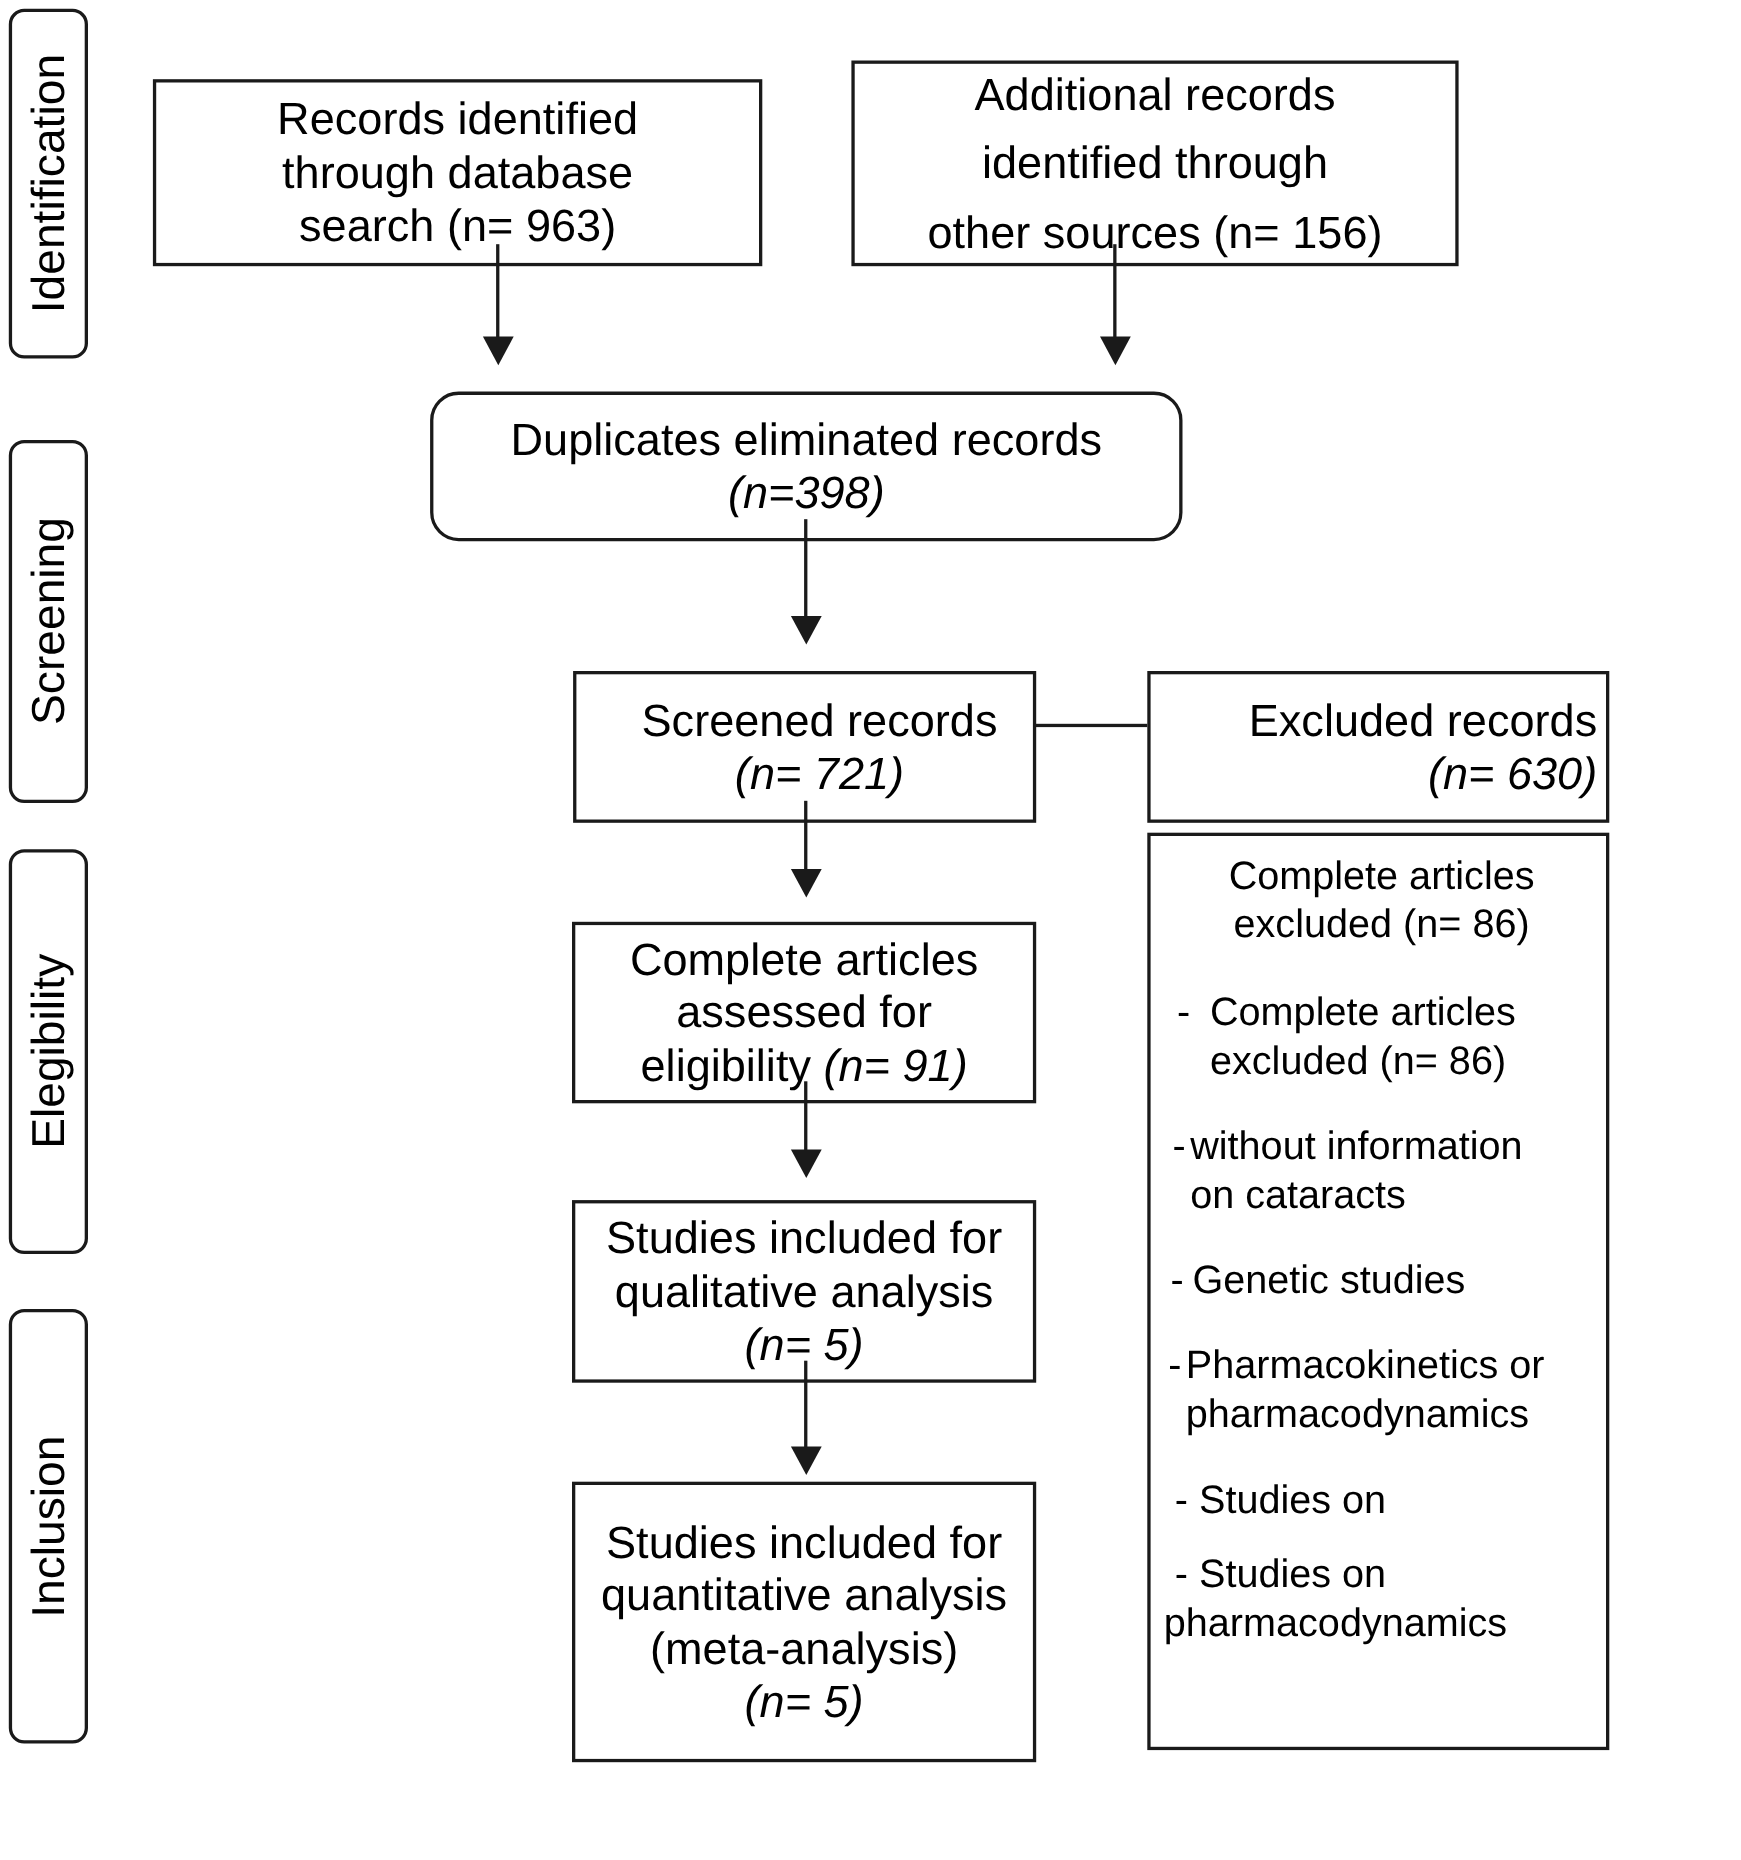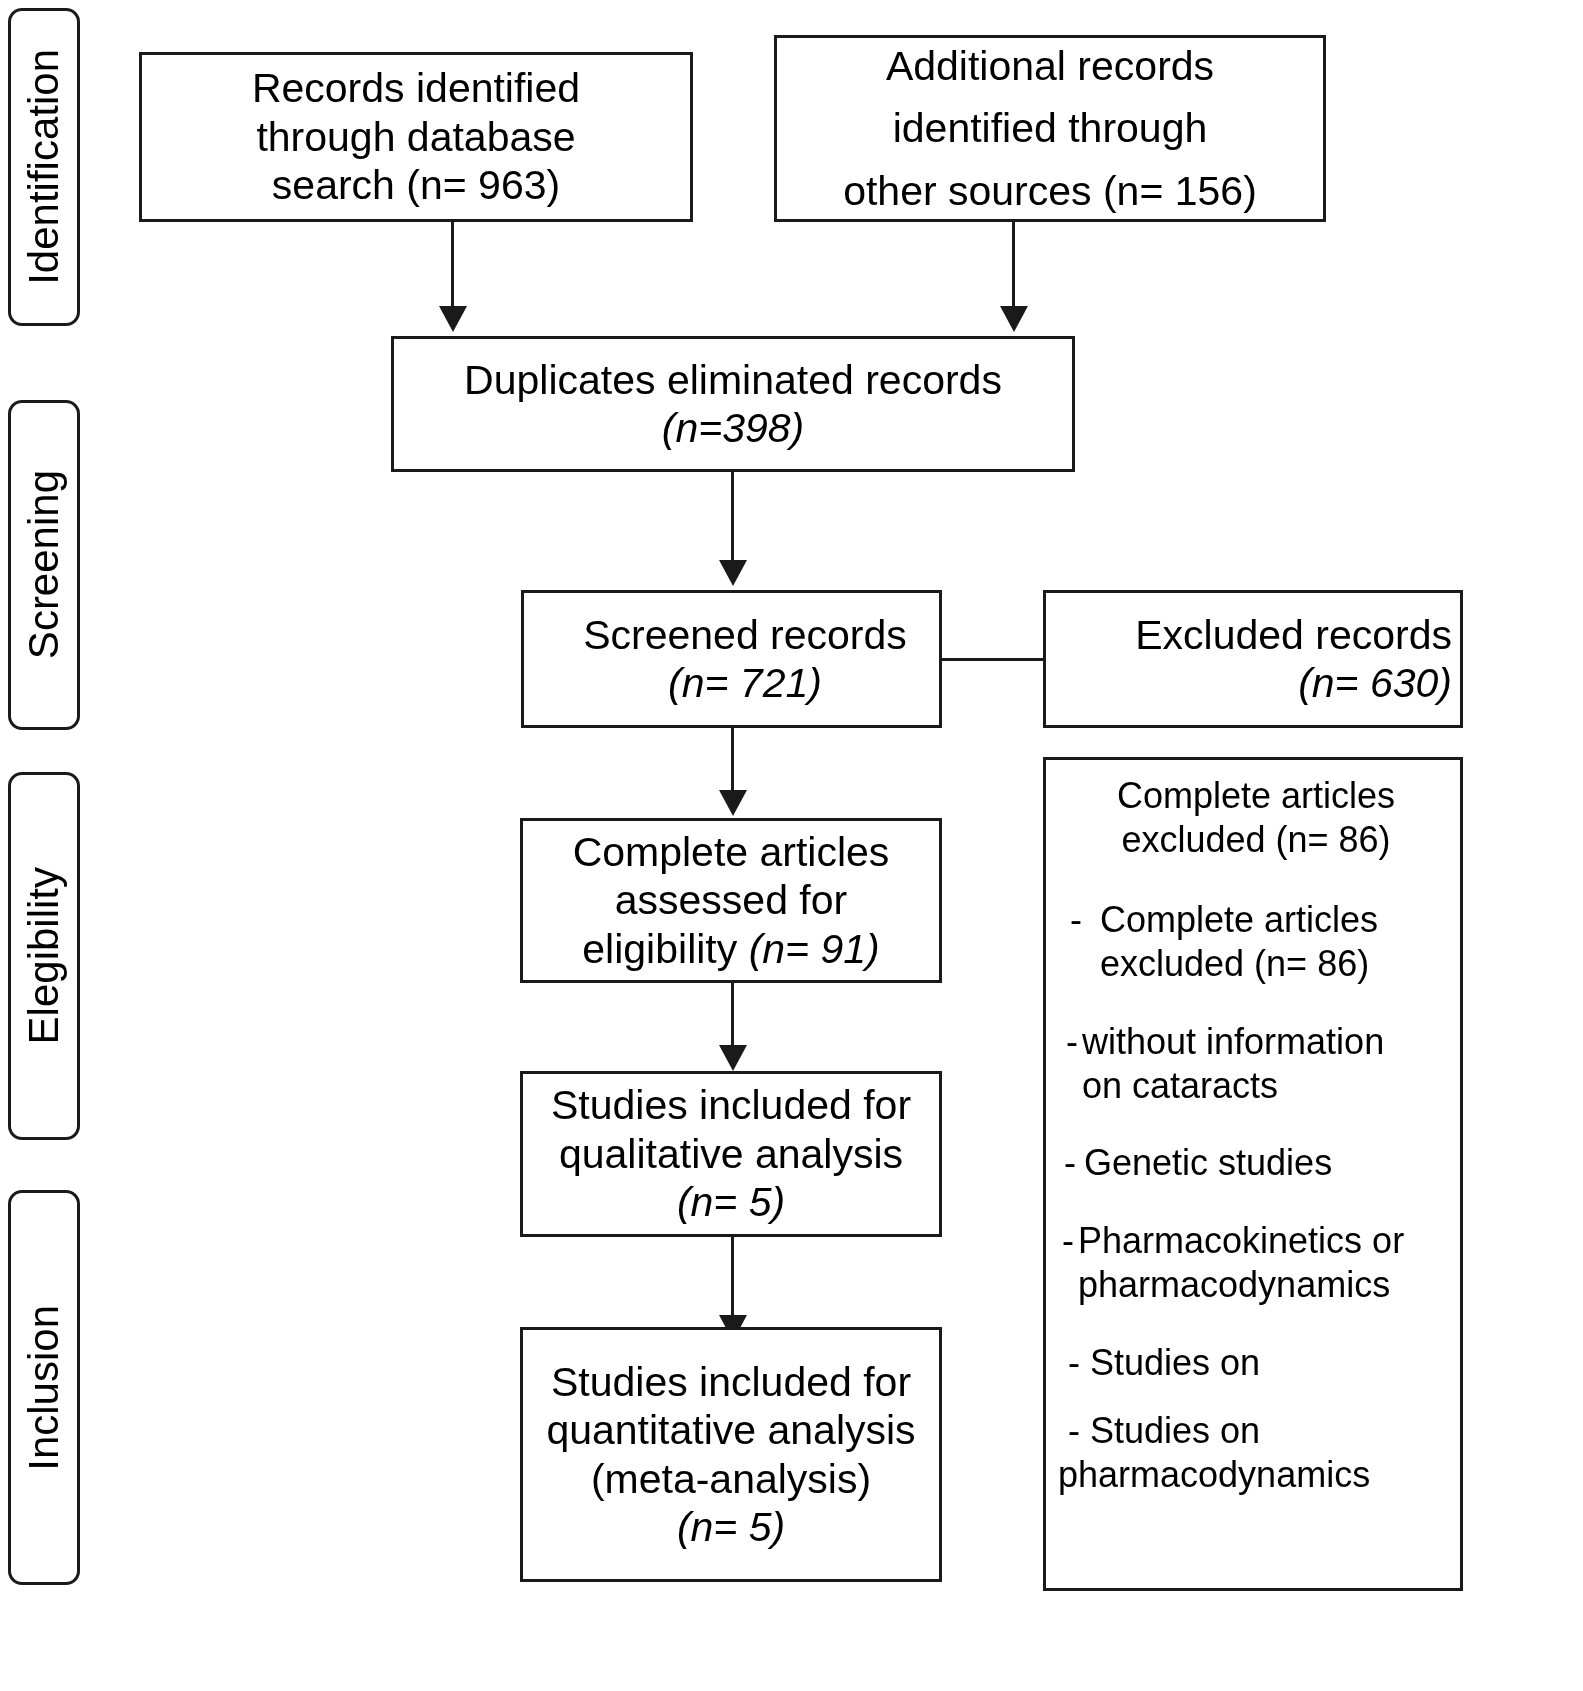--- a/index.html
+++ b/index.html
@@ -47,20 +47,21 @@
     background: #ffffff;
     box-sizing: border-box;
     display: flex;
     flex-direction: column;
     align-items: center;
     justify-content: center;
     text-align: center;
     font-size: 41px;
     line-height: 1.18;
     padding: 4px 8px;
+    margin-top: 20px;
   }
   .fbox .ln { display: block; white-space: nowrap; }
   .ital { font-style: italic; }
 
   
   .listbox {
     position: absolute;
     border: 3px solid #1a1a1a;
     background: #ffffff;
     box-sizing: border-box;
@@ -144,21 +145,21 @@
     <span class="ln">identified through</span>
     <span class="ln">other sources (n= 156)</span>
   </div>
 
   <div class="vline" style="left:451px; top:222px; height:88px;"></div>
   <div class="arrowhead" style="left:439px; top:306px;"></div>
 
   <div class="vline" style="left:1012px; top:222px; height:88px;"></div>
   <div class="arrowhead" style="left:1000px; top:306px;"></div>
 
-  <div class="fbox" style="left:391px; top:336px; width:684px; height:136px;">
+  <div class="fbox" style="left:391px; top:336px; width:684px; height:136px;border-radius:26px;">
     <span class="ln">Duplicates eliminated records</span>
     <span class="ln ital">(n=398)</span>
   </div>
 
   <div class="vline" style="left:731px; top:472px; height:92px;"></div>
   <div class="arrowhead" style="left:719px; top:560px;"></div>
 
   <div class="fbox" style="left:521px; top:590px; width:421px; height:138px;padding-left:35px;">
     <span class="ln">Screened records</span>
     <span class="ln ital">(n= 721)</span>

